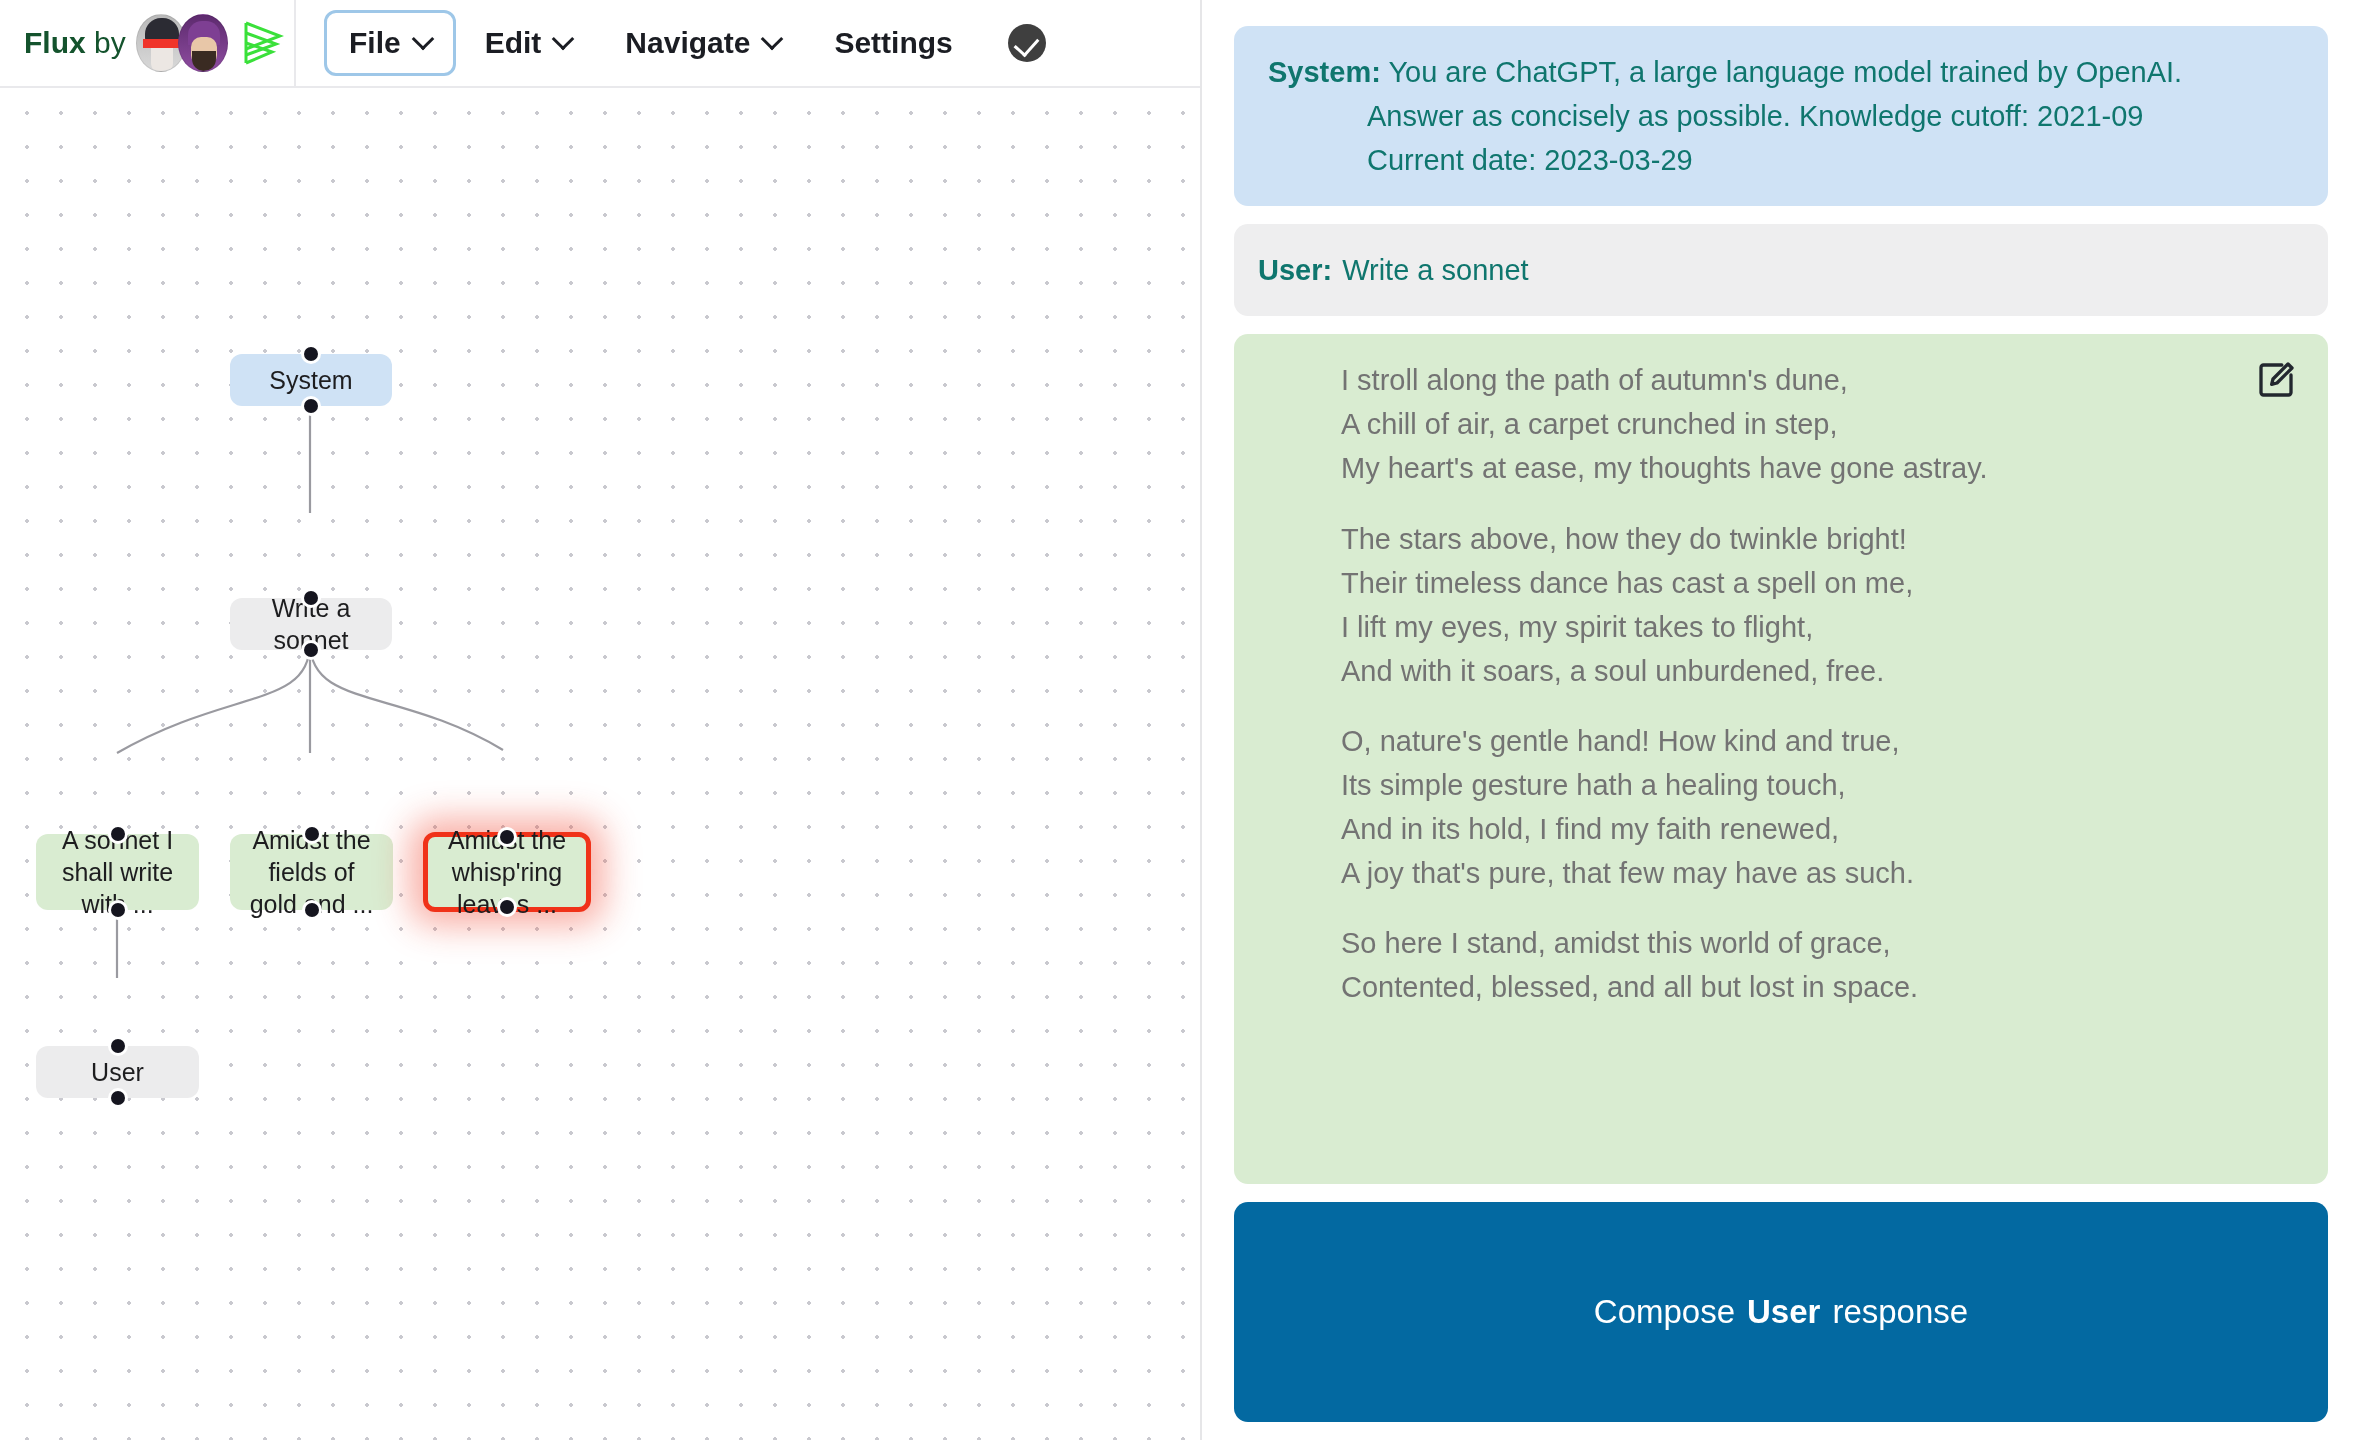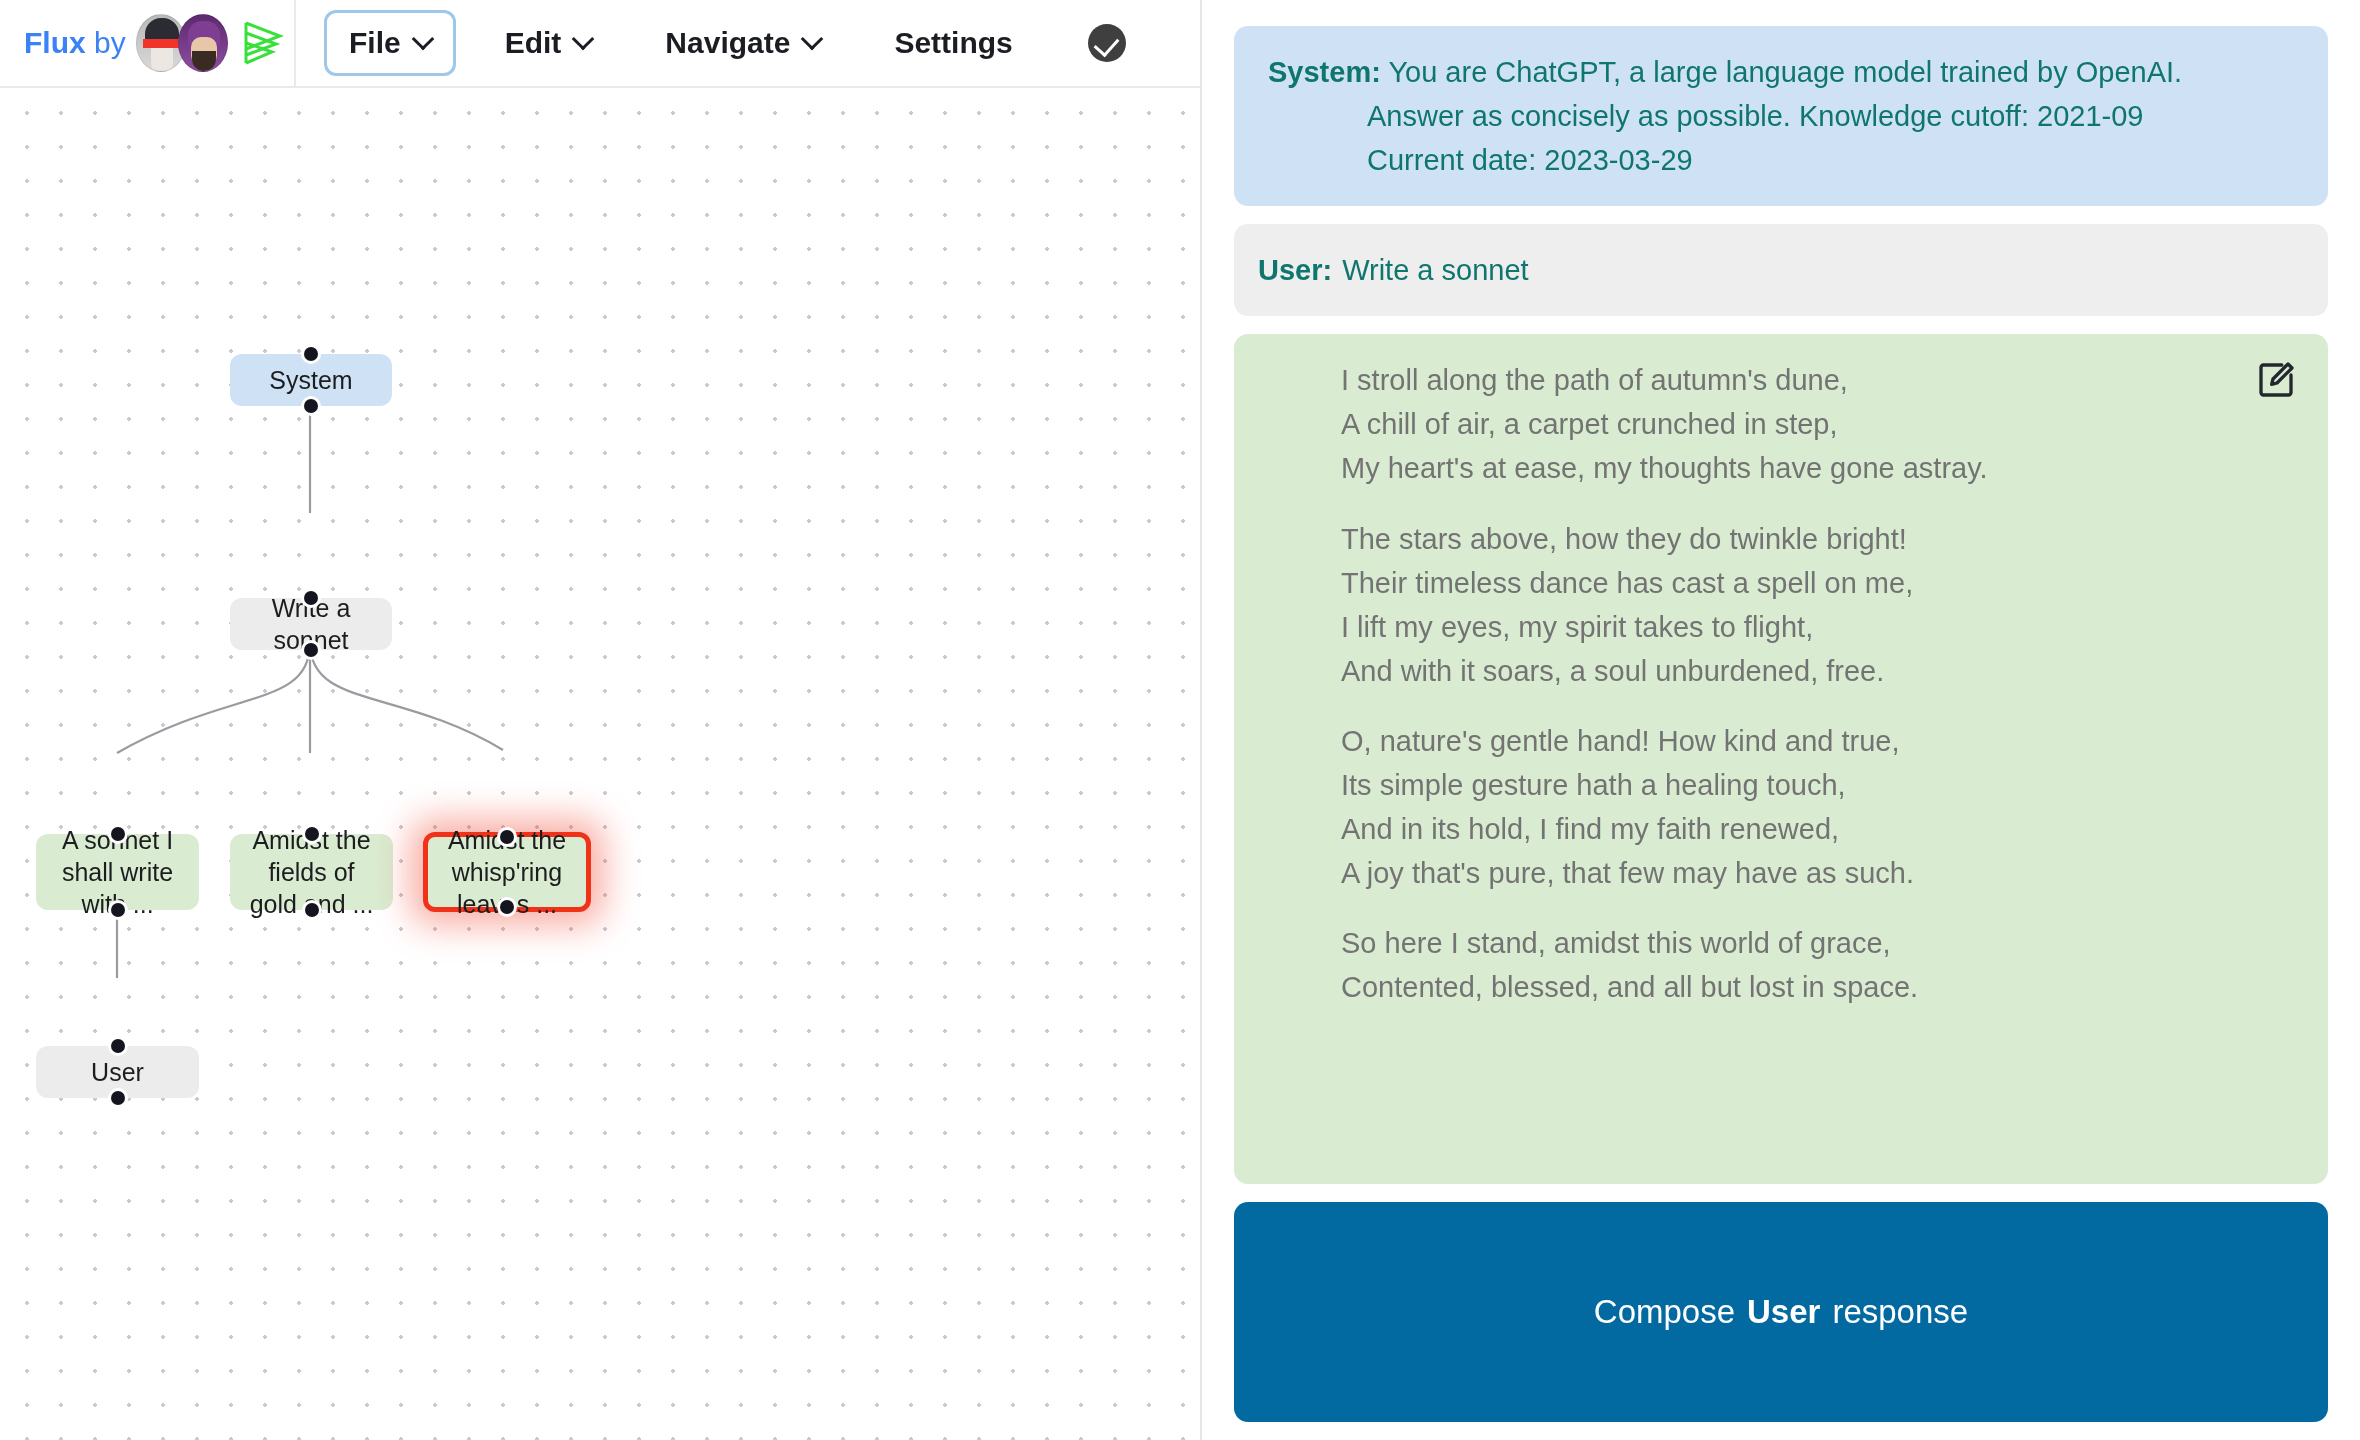--- a/index.html
+++ b/index.html
@@ -25,41 +25,41 @@
     display: flex; align-items: center;
     border-bottom: 2px solid #e9e9ec;
     background: #fff;
     position: relative; z-index: 5;
   }
   .brand {
     display: flex; align-items: center; gap: 10px;
     padding-left: 24px; width: 296px;
     border-right: 2px solid #e9e9ec; height: 100%;
   }
-  .brand-text { font-size: 30px; color: #3b82f6; white-space: nowrap; }
+  .brand-text { font-size: 30px; color: #14532d; white-space: nowrap; }
   .brand-text b { font-weight: 700; }
   .brand-text span.by { font-weight: 400; }
   .avatars { display: flex; align-items: center; }
   .av {
     width: 50px; height: 58px; border-radius: 50%;
     margin-left: -8px; position: relative; overflow: hidden;
     border: 1px solid rgba(0,0,0,.08);
   }
   .av1 { margin-left: 0; background: linear-gradient(#b9b9b9,#d9d9d9); }
   .av1::before { content:""; position:absolute; left:8px; top:3px; width:34px; height:26px;
     background:#2b2b33; border-radius:16px 16px 6px 6px; }
   .av1::after { content:""; position:absolute; left:6px; top:24px; width:38px; height:9px; background:#f0342a; }
   .av1 .chin { position:absolute; left:14px; top:33px; width:22px; height:26px; background:#ece7e3; border-radius:0 0 12px 12px; }
   .av2 { background: linear-gradient(#5d2a6e,#8e4da0); }
   .av2::before { content:""; position:absolute; left:9px; top:6px; width:32px; height:24px; background:#7e3f93; border-radius:14px 14px 0 0; }
   .av2::after { content:""; position:absolute; left:12px; top:22px; width:26px; height:28px; background:#e8c7a8; border-radius:10px; }
   .av2 .beard { position:absolute; left:13px; top:36px; width:24px; height:20px; background:#3a2b22; border-radius:0 0 12px 12px; z-index:3; }
   .logo-mark { width: 42px; height: 48px; margin-left: 4px; }
 
-  .menus { display: flex; align-items: center; padding-left: 28px; gap: 24px; }
+  .menus { display: flex; align-items: center; padding-left: 28px; gap: 4px; }
   .menu-btn {
     display: flex; align-items: center; gap: 14px;
     font-size: 30px; font-weight: 700; color: #1b1d23;
     padding: 13px 22px; border-radius: 12px; border: 3px solid transparent;
     cursor: pointer; white-space: nowrap;
   }
   .menu-btn.active { border-color: #9ec7e8; }
   .chev { display:inline-block; width:16px; height:16px; position: relative; top:-4px;}
   .chev::before{ content:""; position:absolute; left:0; top:0; width:13px; height:13px;
     border-right:3px solid #1b1d23; border-bottom:3px solid #1b1d23; transform: rotate(45deg);}

